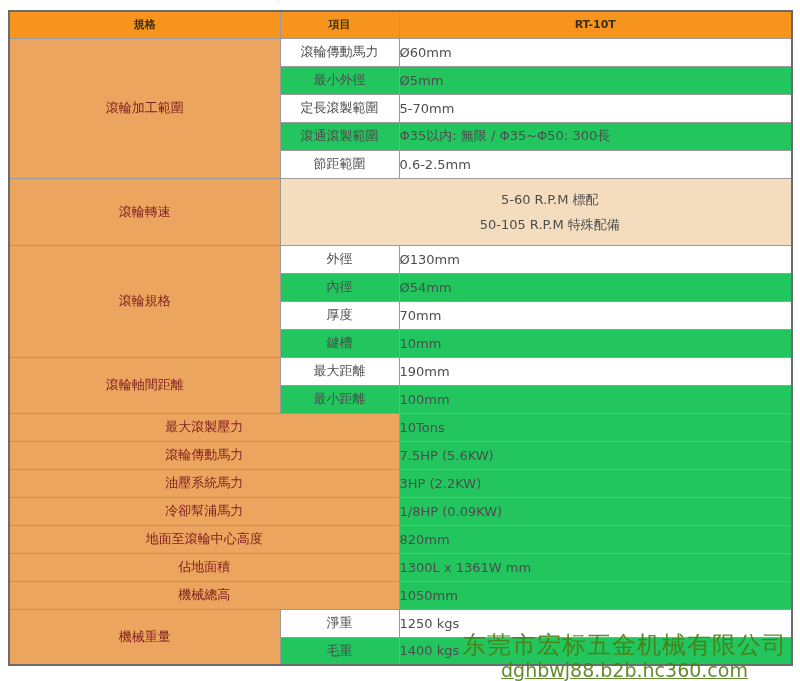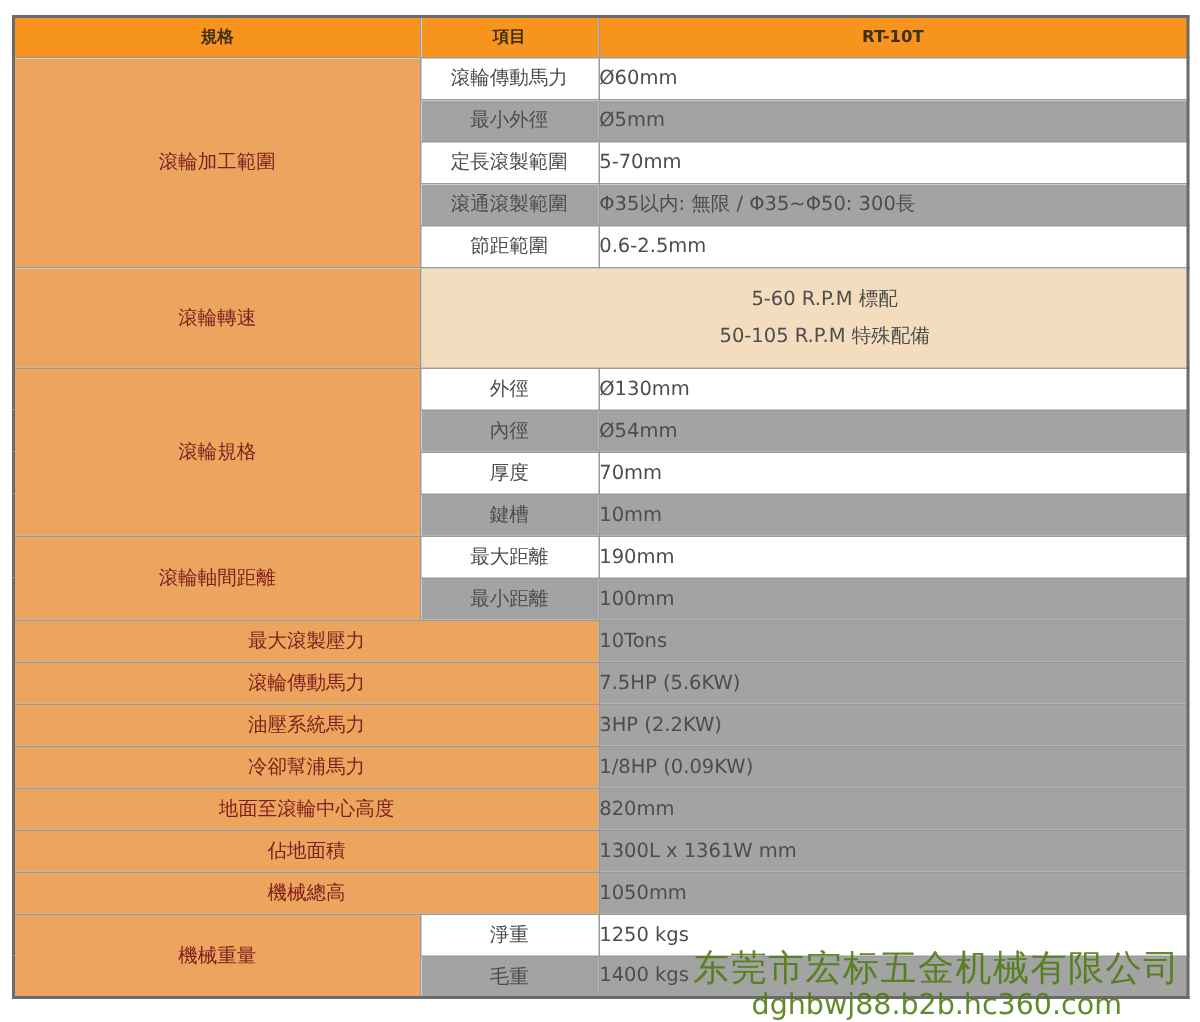--- a/index.html
+++ b/index.html
@@ -50,21 +50,21 @@
     text-align: center;
   }
   td.col-item {
     text-align: center;
   }
   td.col-value {
     text-align: left;
     padding-left: 12px;
   }
   tr.r-white td.cell { background: #ffffff; }
-  tr.r-peach td.cell { background: #a3a3a3; }
+  tr.r-peach td.cell { background: #22c55e; }
   td.speed-cell {
     background: #f4dcbe;
     text-align: center;
   }
   td.speed-cell .line {
     line-height: 25px;
     padding-left: 28px;
   }
   .watermark {
     position: absolute;
@@ -80,20 +80,21 @@
     font-size: 24px;
     line-height: 25px;
     letter-spacing: 1px;
     white-space: nowrap;
   }
   .watermark .wm-url {
     font-size: 19px;
     line-height: 20px;
     margin-top: 2px;
     white-space: nowrap;
+    text-decoration: underline;
   }
 </style>
 </head>
 <body>
 
 <div class="stage">
 
   <table class="spec">
     <colgroup>
       <col style="width:271px">

